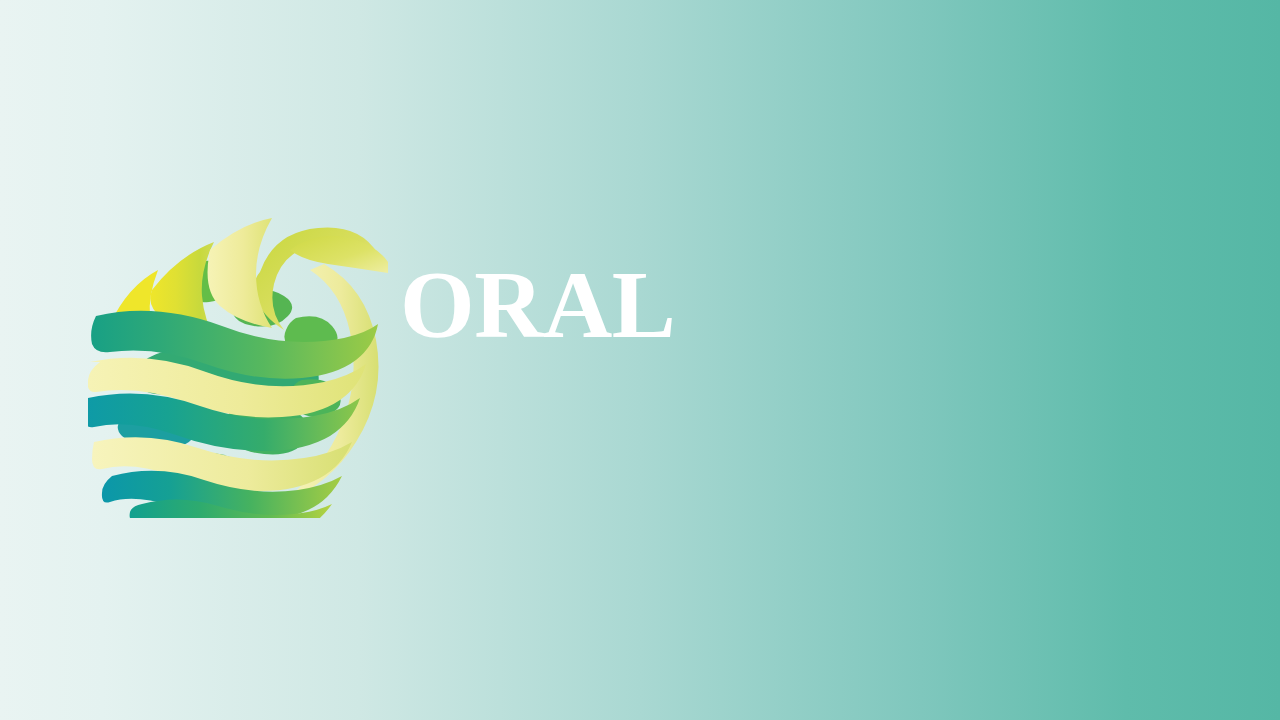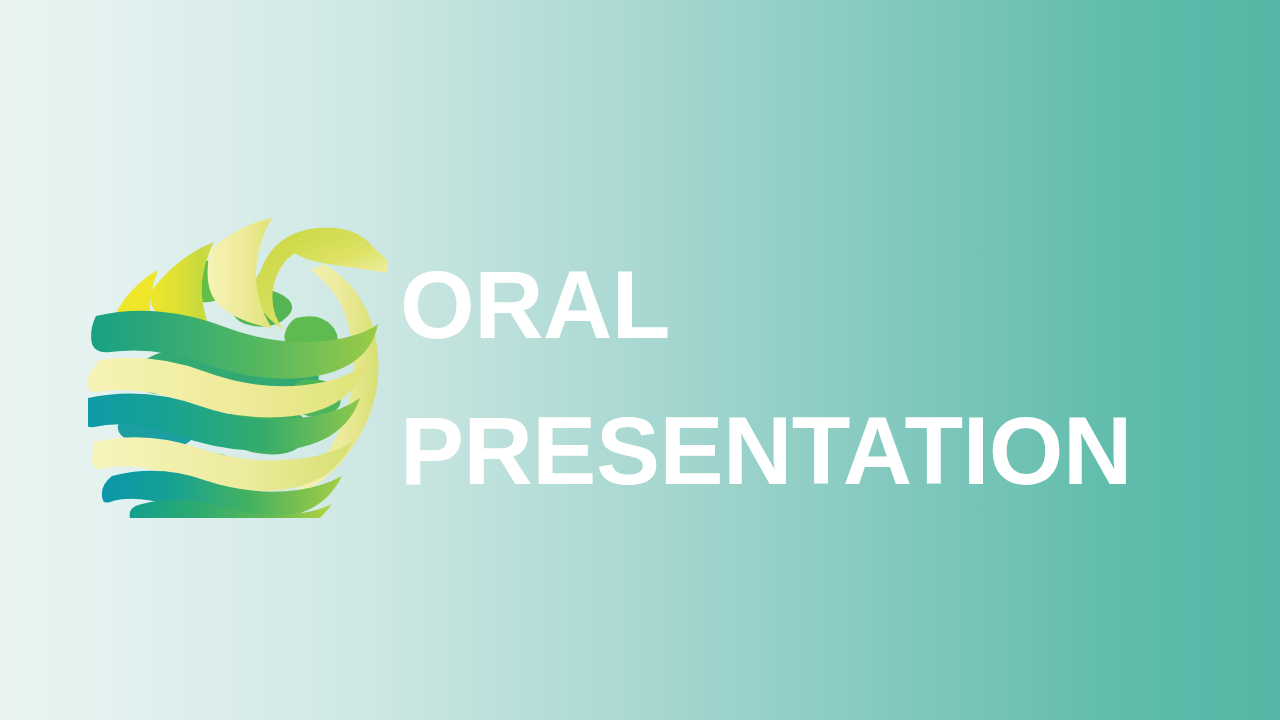--- a/index.html
+++ b/index.html
@@ -43,21 +43,21 @@
 
   
   #title-block {
     position: absolute;
     left: 400px;
     top: 232px;
     width: 840px;
   }
   .title-line {
     color: #ffffff;
-    font-family: Liberation Sans, sans-serif;
+    font-family: Liberation Serif, serif;
     font-weight: bold;
     font-size: 96px;
     line-height: 146px;
     letter-spacing: -0.5px;
     white-space: nowrap;
   }
 </style>
 </head>
 <body>
 
@@ -164,16 +164,15 @@
 
       <path d="M54 306 q38 -10 76 2 q40 12 76 8 q22 -2 38 -10 q-14 20 -34 28 q-22 9 -50 7
                q-36 -3 -68 -13 q-30 -10 -44 -6 q-8 2 -6 -8 q2 -6 12 -8 Z" fill="url(#gR5)"></path>
 
       <path d="M96 326 q30 -6 58 4 q28 10 52 6 q-16 14 -40 14 q-28 1 -52 -8 q-22 -8 -24 -12 q-2 -3 6 -4 Z" fill="#7ec24b"></path>
     </svg>
   </div>
 
   <div id="title-block">
     <div class="title-line">ORAL</div>
-    <div class="title-line">PRESENTATION</div>
   </div>
 
 </div>
 
 </body></html>

